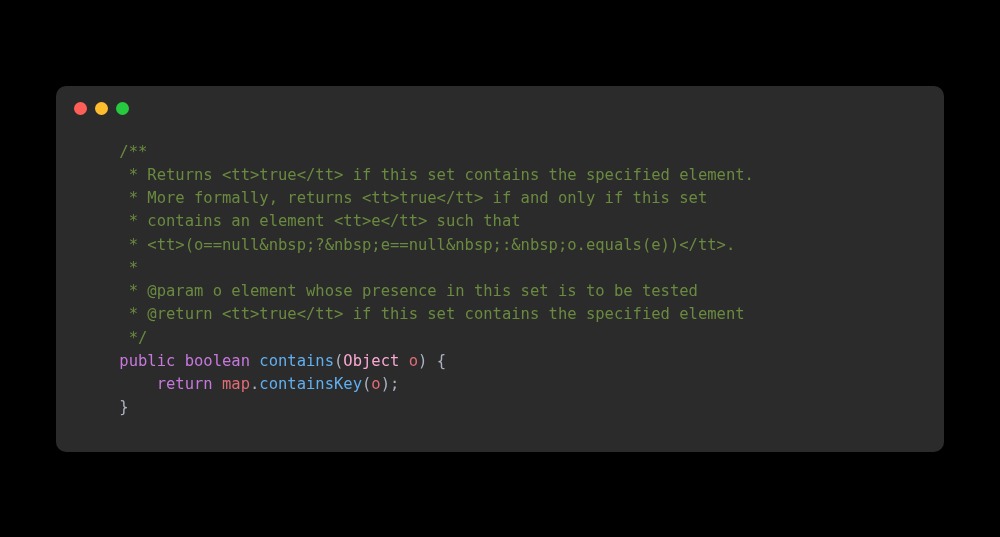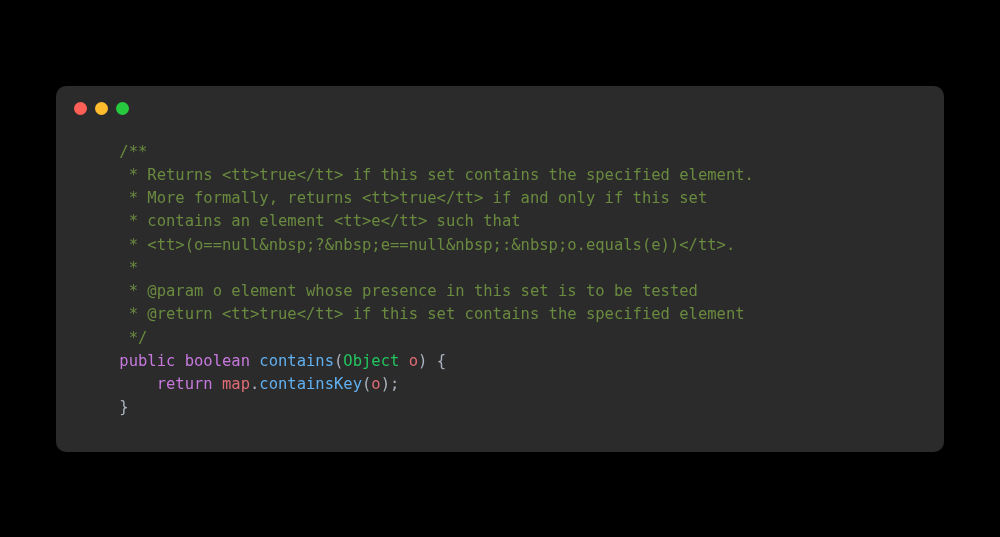--- a/index.html
+++ b/index.html
@@ -47,21 +47,21 @@
       padding: 18px 26px 32px 26px;
       font-size: 15.5px;
       line-height: 1.5;
       color: #cccccc;
       white-space: pre;
       font-family: 'SF Mono', 'Monaco', 'Menlo', 'Consolas', monospace;
     }
     
     .comment { color: #6a8a3f; }
     .keyword { color: #c678dd; margin-top: 36px; }
-    .type { color: #22c55e; text-align: center; }
+    .type { color: #f9a8d4; text-align: center; }
     .method { color: #61afef; text-align: right; }
     .variable { color: #e06c75; }
     .paren { color: #abb2bf; }
     .brace { color: #abb2bf; }
     .semi { color: #abb2bf; }
   </style>
 </head>
 <body>
 
 <div class="window">

